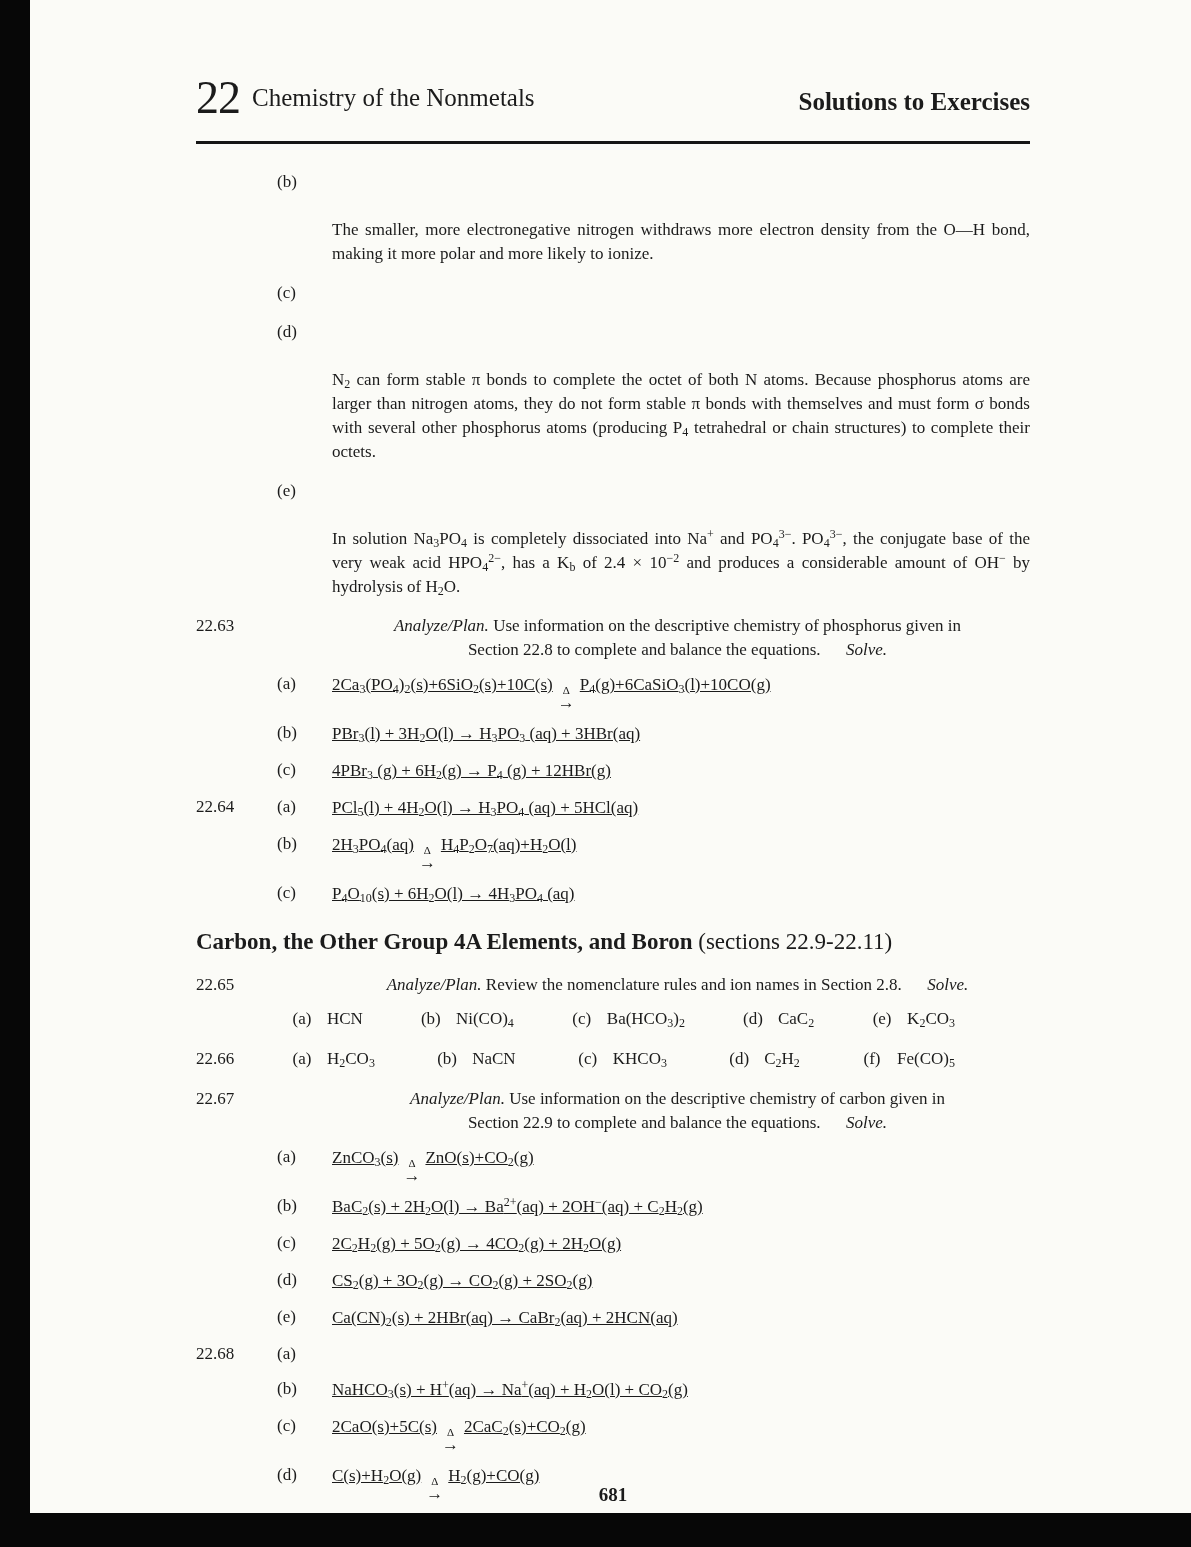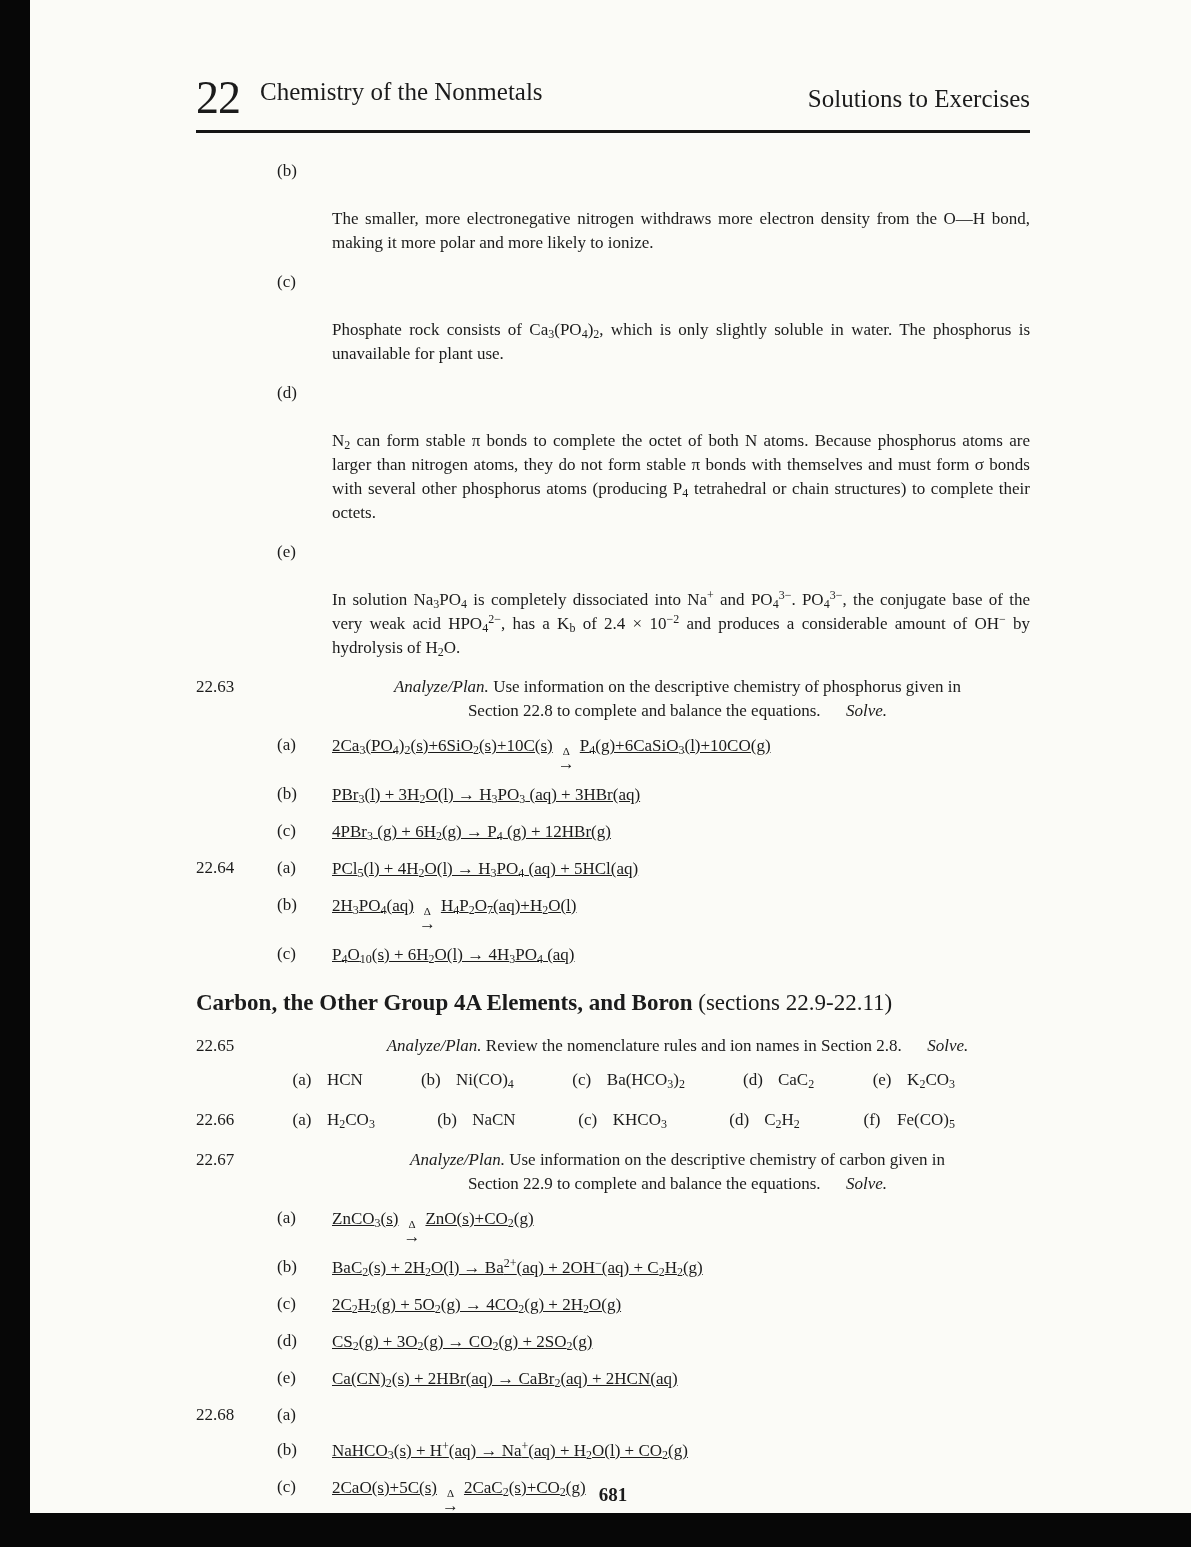--- a/index.html
+++ b/index.html
@@ -9,24 +9,24 @@
     font-family:"Liberation Serif","DejaVu Serif",serif;
     color:#1b1b1b;
   }
   .page{position:absolute;inset:0;background:#fbfbf7;}
   .scan-bar-left{position:absolute;left:0;top:0;width:30px;height:100%;background:#070707;}
   .scan-bar-bottom{position:absolute;left:0;bottom:0;width:100%;height:34px;background:#070707;}
 
   .content{position:absolute;left:196px;top:78px;width:834px;}
 
   
-  .hdr{display:flex;align-items:flex-start;border-bottom:3px solid #151515;padding-bottom:12px;margin-bottom:26px;}
+  .hdr{display:flex;align-items:center;border-bottom:3px solid #151515;padding-bottom:23px;margin-bottom:26px;}
   .hdr .chnum{font-size:46px;line-height:40px;font-weight:500;letter-spacing:-1px;}
-  .hdr .chtitle{font-size:25px;margin-left:20px;}
-  .hdr .rtitle{font-size:25px;font-weight:400;margin-left:auto;margin-top:7px;}
+  .hdr .chtitle{font-size:25px;margin-left:12px;}
+  .hdr .rtitle{font-size:25px;font-weight:700;margin-left:auto;margin-top:7px;}
 
   
   .row{display:grid;grid-template-columns:81px 55px 1fr;font-size:17px;line-height:24px;}
   .row .num{grid-column:1;}
   .row .lbl{grid-column:2;}
   .row .body{grid-column:3;}
   .row .span23{grid-column:2 / 4;text-align:center;}
   .just{text-align:justify;margin-top:48px;}
   .row.para{margin-bottom:15px;}
   .row.problem{margin-bottom:10px;gap:48px;}
@@ -66,21 +66,20 @@
     </div>
     <div>
         <div class="row para">
           <div class="num"></div>
           <div class="lbl">(b)</div>
           <div class="body just">The smaller, more electronegative nitrogen withdraws more electron density from the O—H bond, making it more polar and more likely to ionize.</div>
         </div>
         <div class="row para">
           <div class="num"></div>
           <div class="lbl">(c)</div>
-          <div class="body just">Phosphate rock consists of Ca<sub>3</sub>(PO<sub>4</sub>)<sub>2</sub>, which is only slightly soluble in water. The phosphorus is unavailable for plant use.</div>
         </div>
         <div class="row para">
           <div class="num"></div>
           <div class="lbl">(d)</div>
           <div class="body just">N<sub>2</sub> can form stable π bonds to complete the octet of both N atoms. Because phosphorus atoms are larger than nitrogen atoms, they do not form stable π bonds with themselves and must form σ bonds with several other phosphorus atoms (producing P<sub>4</sub> tetrahedral or chain structures) to complete their octets.</div>
         </div>
         <div class="row para">
           <div class="num"></div>
           <div class="lbl">(e)</div>
           <div class="body just">In solution Na<sub>3</sub>PO<sub>4</sub> is completely dissociated into Na<sup>+</sup> and PO<sub>4</sub><sup>3−</sup>. PO<sub>4</sub><sup>3−</sup>, the conjugate base of the very weak acid HPO<sub>4</sub><sup>2−</sup>, has a K<sub>b</sub> of 2.4 × 10<sup>−2</sup> and produces a considerable amount of OH<sup>−</sup> by hydrolysis of H<sub>2</sub>O.</div>

